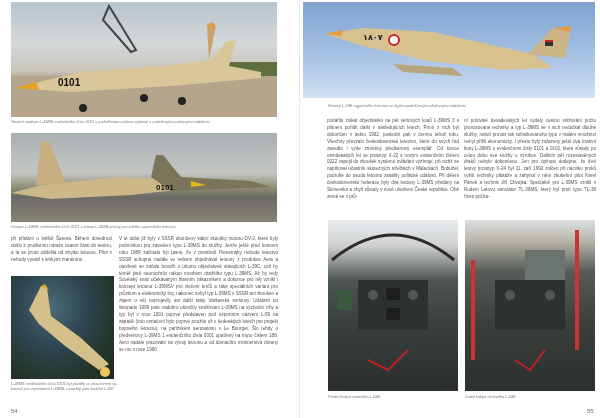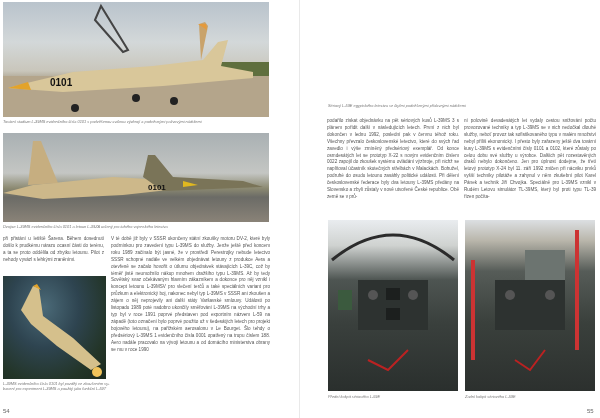--- a/index.html
+++ b/index.html
@@ -1,19 +1,19 @@
 <!DOCTYPE html>
 <html><head>
 <meta charset="utf-8">
 <style>
 *{box-sizing:border-box;margin:0;padding:0}
 html,body{width:600px;height:418px;background:#fff;overflow:hidden}
 body{position:relative;font-family:"Liberation Sans",sans-serif;color:#444}
 .page{position:absolute;top:0;height:418px;background:#fff}
-.pl{left:0;width:251px}
+.pl{left:8px;width:251px}
 .pr{left:300px;width:300px}
 .gutter{position:absolute;left:299px;top:0;width:2px;height:418px;background:linear-gradient(90deg,#e4e4e4,#f8f8f8)}
 .photo{position:absolute;overflow:hidden}
 .cap{position:absolute;font-size:3.9px;font-style:italic;color:#777;line-height:5.2px;white-space:nowrap}
 .col{position:absolute;font-size:4.6px;line-height:6.9px;color:#555;text-align:justify}
 .pnum{position:absolute;font-size:6px;color:#666}
 
 .p1{left:3px;top:2px;width:266px;height:115px;background:linear-gradient(180deg,#b9c3cc 0%,#d3d8d9 35%,#c9c6bb 60%,#9a8d73 72%,#b5a78e 100%)}
 .p2{left:3px;top:133px;width:266px;height:89px;background:linear-gradient(180deg,#a9b0b3 0%,#c4c6c3 45%,#8c8a72 62%,#6b6b66 72%,#8a8378 100%)}
 .p3{left:3px;top:276px;width:103px;height:103px;background:radial-gradient(ellipse at 40% 30%,#4b6a78 0%,#2e4450 40%,#233528 75%,#1c2a1f 100%)}
@@ -65,20 +65,33 @@
   <div class="cap" style="left:3px;top:381px;white-space:normal;width:110px">L-39MS evidenčního čísla 0101 byl později ve zkoušeném vy­bavení pro experiment L-39MS a použitý jako funkční L-59T</div>
 
   <p class="col" style="left:111px;top:236px;width:159px">V té době již byly v SSSR ukončeny státní zkoušky motoru DV-2, které byly podmínkou pro zavedení typu L-39MS do služby. Jenže ještě před koncem roku 1989 začínalo být jasné, že v prostředí Perestrojky nebude letectvo SSSR schopné nadále ve velkém objednávat letouny z produkce Aera a otevřeně se začalo hovořit o útlumu objednávek stávajících L-39C, což by téměř jistě neumožnilo nákup mnohem dražšího typu L-39MS. Až by tedy Sovětský svaz očekávaným hlavním zákazníkem a dokonce pro něj vznikl i koncept letounu L-39MSV pro vlečení terčů a také speciálních variant pro průzkum a elektronický boj, nakonec nebyl typ L-39MS v SSSR ani zkoušen a zájem o něj neprojevily ani další státy Varšavské smlouvy. Události po listopadu 1989 poté nadobro ukončily směřování L-39MS na východní trhy a typ byl v roce 1991 poprvé představen pod exportním názvem L-59 na západě (toto označení bylo poprvé použito už v šedesátých letech pro projekt bojového letounu), na pařížském aerosalonu v Le Bourget. Šlo tehdy o předsériový L-39MS 1 evidenčního čísla 0001 opatřený na trupu číslem 188. Aero nadále pracovalo na vývoji letounu a od domácího ministerstva obrany se mu v roce 1990</p>
 
   <div class="pnum" style="left:3px;top:408px">54</div>
 </div>
 
 <div class="gutter"></div>
 
 <div class="page pr">
+  <div class="photo p4" style="left:3px">
+    <svg width="292" height="96" viewBox="0 0 292 96">
+      <path d="M22 32 L60 26 L130 30 L230 52 L250 66 L200 68 L120 58 L60 44 Z" fill="#d7c28f"></path>
+      <path d="M22 32 L40 28 L38 34 Z" fill="#e59a3c"></path>
+      <path d="M225 52 L250 26 L268 26 L262 56 Z" fill="#cdb587"></path>
+      <path d="M252 26 L268 24 L266 30 Z" fill="#e59a3c"></path>
+      <rect x="242" y="38" width="8" height="6" fill="#333"></rect>
+      <rect x="242" y="38" width="8" height="2" fill="#c22"></rect>
+      <path d="M90 62 L150 66 L160 74 L100 70 Z" fill="#b8a57a"></path>
+      <text x="60" y="38" font-family="DejaVu Sans, sans-serif" font-weight="bold" font-size="8" fill="#222">١٨٠٧</text>
+      <circle cx="91" cy="38" r="5" fill="#fff" stroke="#c22" stroke-width="2"></circle>
+    </svg>
+  </div>
   <div class="cap" style="left:28px;top:103px">Sériový L-59E egyptského letectva se čtyřmi podvěšenými přídavnými nádržemi</div>
 
   <p class="col" style="left:27px;top:118px;width:132px">podařilo získat objednávku na pět sériových kusů L-39MS 3 s plánem pořídit další v následujících letech. První z nich byl dokončen v lednu 1992, poslední pak v červnu téhož roku. Všechny převzalo československé letectvo, které do svých řad zavedlo i výše zmíněný předsériový exemplář. Od konce osmdesátých let se prototyp X-22 s novým evidenčním číslem 0022 zapojil do zkoušek systému ovládání výzbroje, při nichž se naplňoval účastník skutečných střelbách v Malackách. Bohužel, podruhé do osudu letounu zasáhly politické události. Při dělení československé federace byly dva letouny L-39MS předány na Slovensko a zbylí zůstaly v nově utvořené České republice. Obě země se v prů-</p>
   <p class="col" style="left:164px;top:118px;width:132px">ní polovině devadesátých let vydaly cestou snižování počtu provozované techniky a typ L-39MS se v nich nedočkal dlouhé služby, neboť provoz tak sofistikovaného typu v malém množství nebyl příliš ekonomický. I přesto byly zařazeny ještě dva tovární kusy L-39MS s evidenčními čísly 0101 a 0102, které zůstaly po celou dobu své služby u výrobce. Dalších pět rozestavěných draků nebylo dokončeno. Jen pro úplnost dodejme, že třetí letový prototyp X-24 byl 11. září 1992 zničen při nácviku prvků vyšší techniky pilotáže a zahynul v něm zkušební pilot Karel Pánek a technik Jiří Chvojka. Speciálně pro L-39MS vznikl v Rudém Letovu simulátor TL-39MS, který byl proti typu TL-39 řízen počíta-</p>
 
   <div class="photo p5" style="left:28px">
     <svg width="130" height="171" viewBox="0 0 130 171">
       <path d="M4 40 Q65 -10 126 40" fill="none" stroke="#2b2b2b" stroke-width="3"></path>
       <rect x="30" y="60" width="70" height="50" fill="#2d3230"></rect>
       <circle cx="45" cy="75" r="5" fill="#555"></circle>

